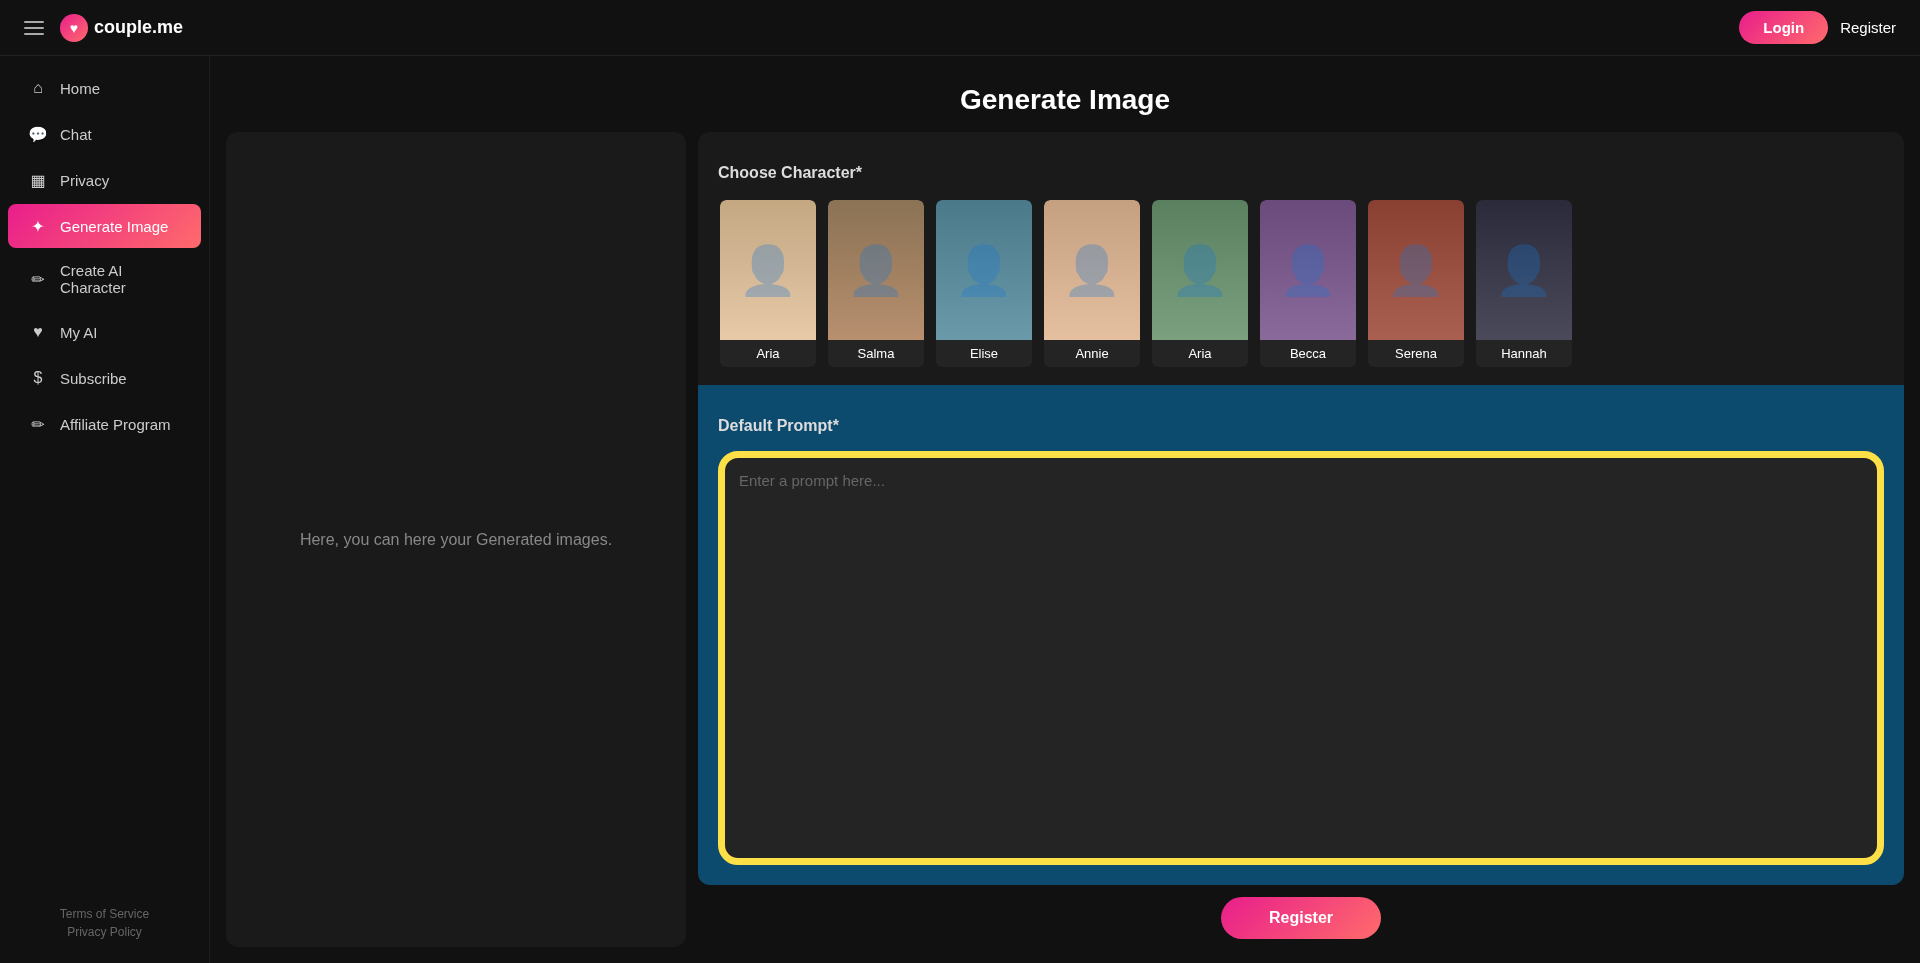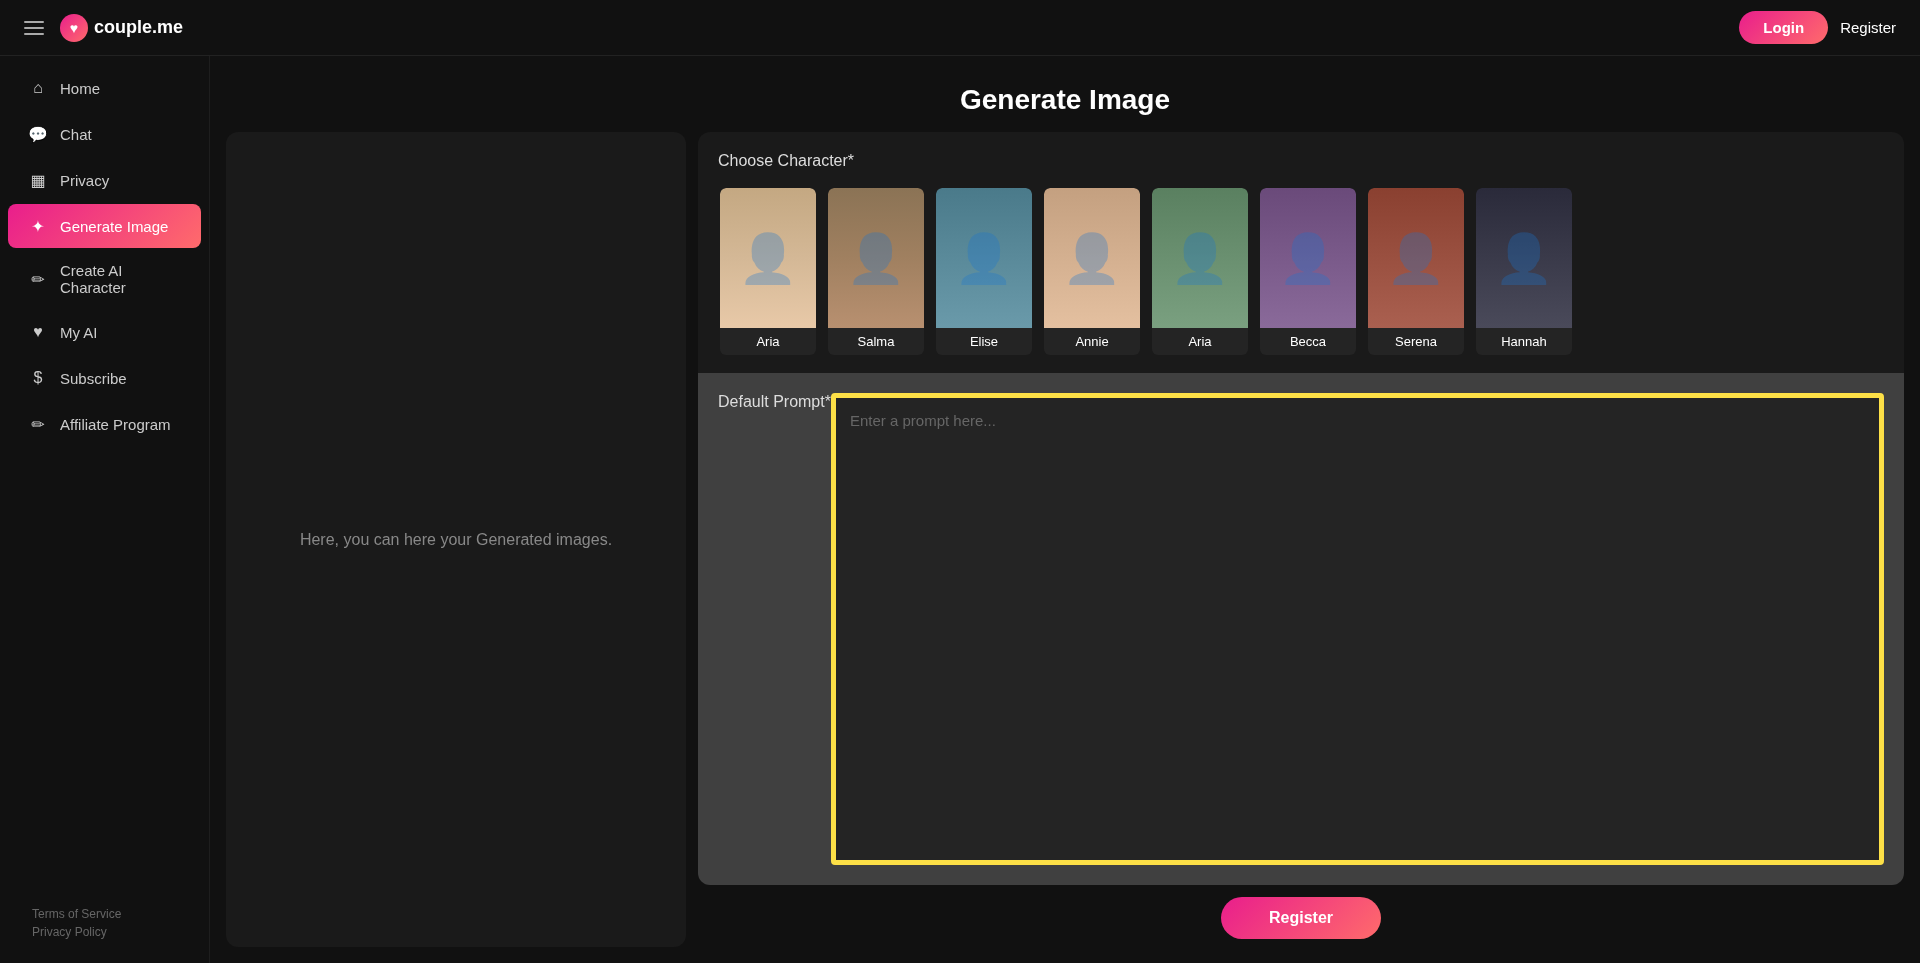--- a/index.html
+++ b/index.html
@@ -122,20 +122,21 @@
       align-items: center;
       justify-content: center;
       flex-shrink: 0;
       font-size: 16px;
     }
     .sidebar-footer {
       margin-top: auto;
       padding: 12px 32px;
       font-size: 12px;
       color: #666;
+      text-align: center;
     }
     .sidebar-footer a {
       display: block;
       color: #666;
       text-decoration: none;
       margin-bottom: 4px;
     }
 
     
     .main-content {
@@ -193,23 +194,24 @@
 
     
     .character-section {
       background: #1a1a1a;
       border-radius: 12px 12px 0 0;
       padding: 20px 20px 0 20px;
       flex-shrink: 0;
     }
     .section-label {
       font-size: 16px;
-      font-weight: 400;
+      font-weight: 700;
       color: #ddd;
       margin-bottom: 16px;
+      margin-top: 12px;
     }
     .character-grid {
       display: flex;
       gap: 8px;
       overflow-x: auto;
       padding-bottom: 16px;
       scrollbar-width: thin;
       scrollbar-color: #444 transparent;
     }
     .character-card {
@@ -244,33 +246,34 @@
     .char-salma   { background: linear-gradient(180deg, #8b7355 0%, #a08060 50%, #b89070 100%); }
     .char-elise   { background: linear-gradient(180deg, #4a7a8a 0%, #5a8a9a 50%, #6a9aaa 100%); }
     .char-annie   { background: linear-gradient(180deg, #c4a080 0%, #d4b090 50%, #e4c0a0 100%); }
     .char-becca   { background: linear-gradient(180deg, #5a8060 0%, #6a9070 50%, #7aa080 100%); }
     .char-noor    { background: linear-gradient(180deg, #6a4a7a 0%, #7a5a8a 50%, #8a6a9a 100%); }
     .char-serena  { background: linear-gradient(180deg, #8a4030 0%, #9a5040 50%, #aa6050 100%); }
     .char-hannah  { background: linear-gradient(180deg, #2a2a3a 0%, #3a3a4a 50%, #4a4a5a 100%); }
 
     
     .prompt-section {
-      background: #404040;
+      background: #0c4a6e;
       padding: 20px;
       border-radius: 0 0 12px 12px;
       flex: 1;
       display: flex;
+      flex-direction: column;
       justify-content: center;
     }
     .prompt-textarea {
       width: 100%;
       flex: 1;
       background: #242424;
-      border: 5px solid #fde047;
-      border-radius: 4px;
+      border: 7px solid #fde047;
+      border-radius: 20px;
       padding: 14px;
       color: #888;
       font-size: 15px;
       resize: none;
       outline: none;
       font-family: inherit;
     }
     .prompt-textarea::placeholder {
       color: #666;
     }

